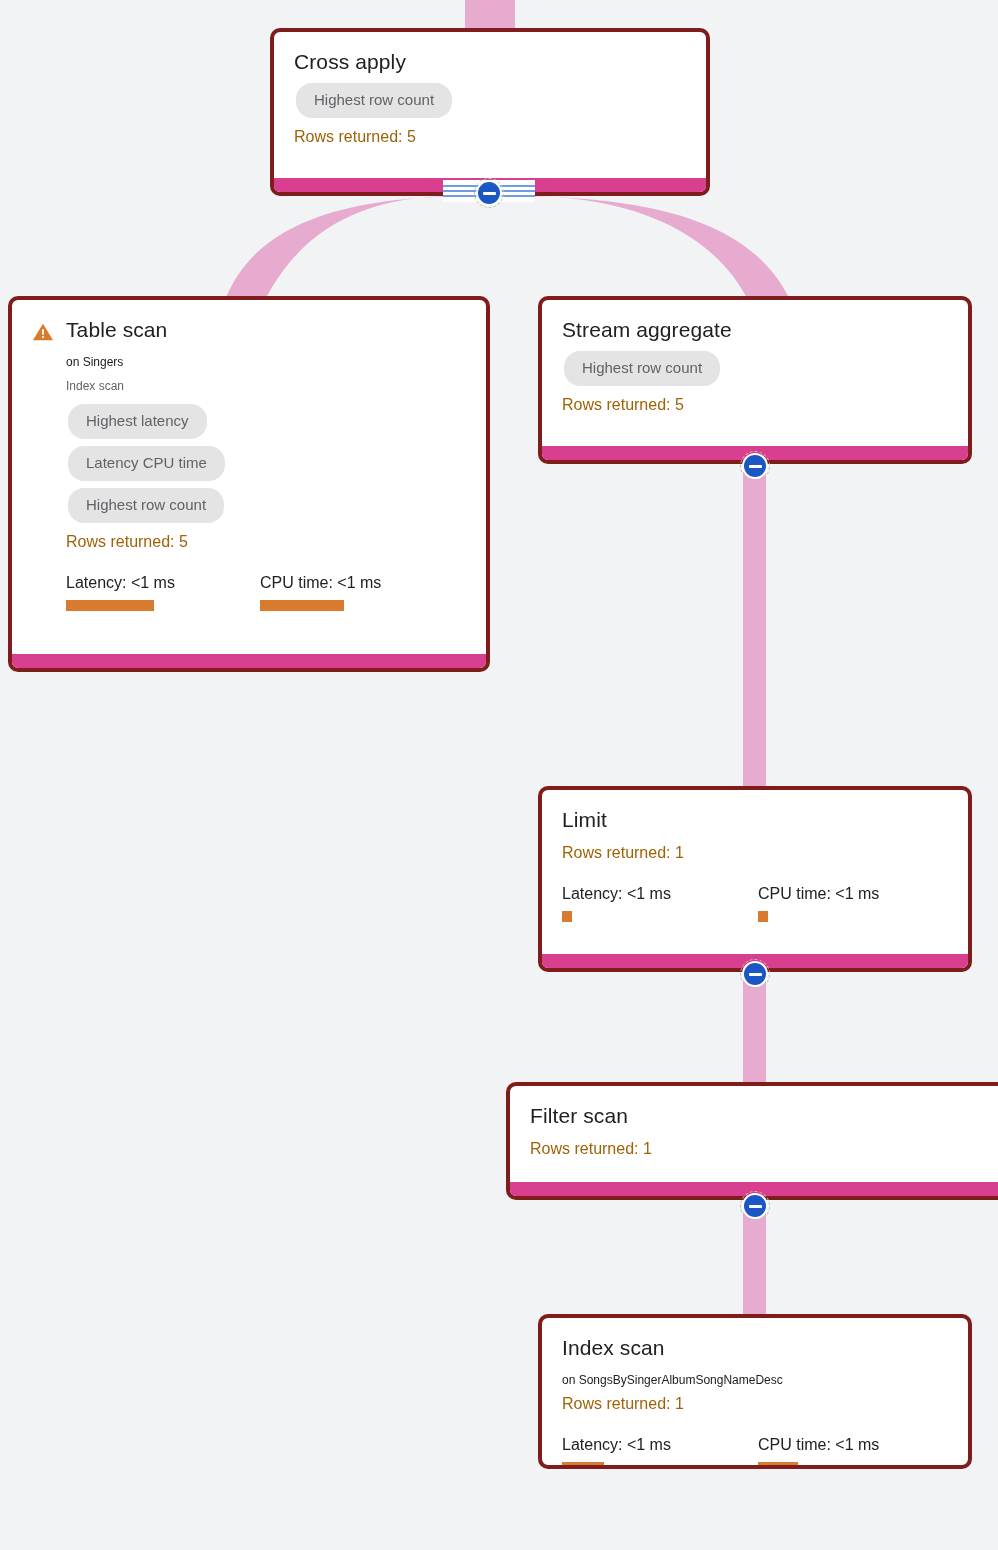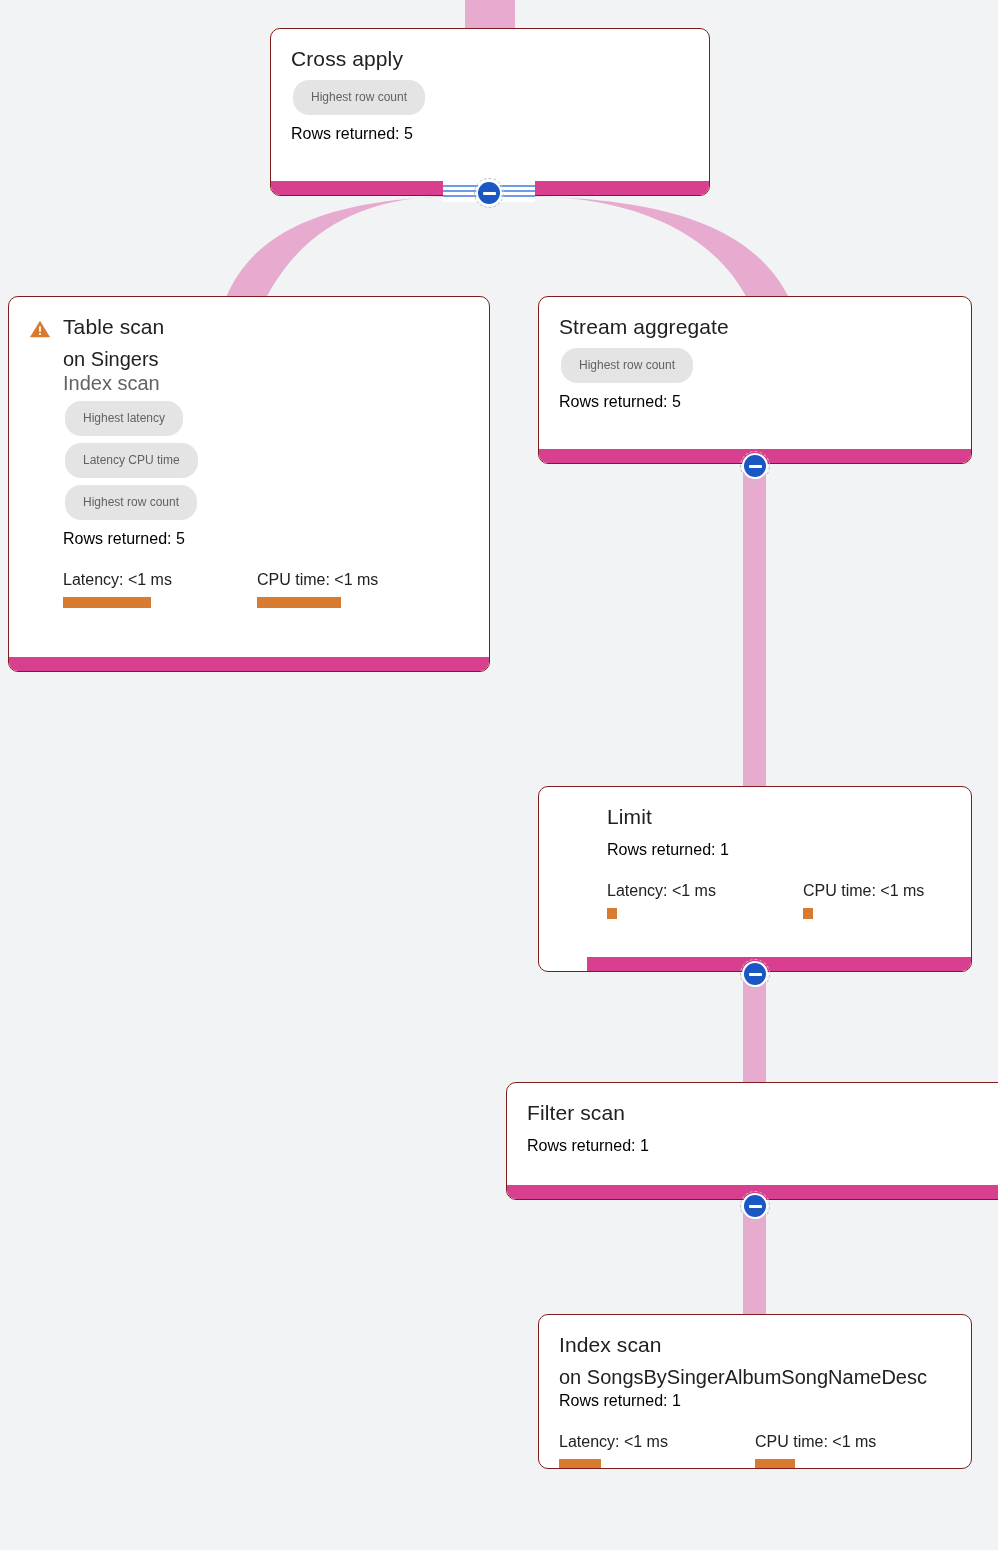--- a/index.html
+++ b/index.html
@@ -23,21 +23,21 @@
     left: 0;
     top: 0;
     width: 998px;
     height: 1550px;
     pointer-events: none;
   }
 
   .node {
     position: absolute;
     background: #ffffff;
-    border: 1px solid #7f1d1d;
+    border: 4px solid #7f1d1d;
     border-radius: 10px;
     box-sizing: border-box;
     overflow: hidden;
     display: flex;
     flex-direction: column;
   }
   .node-body {
     flex: 1 1 auto;
     padding: 16px 20px 10px 20px;
     box-sizing: border-box;
@@ -61,44 +61,44 @@
     margin-top: 5px;
   }
   .node-title {
     font-size: 21px;
     line-height: 28px;
     color: #202124;
     font-weight: 400;
     letter-spacing: 0.1px;
   }
   .node-sub {
-    font-size: 20px;
+    font-size: 12px;
     line-height: 22px;
     color: #202124;
     margin-top: 7px;
   }
   .node-sub.muted {
     color: #5f6368;
     margin-top: 2px;
   }
   .chip {
     display: inline-block;
     background: #e4e4e4;
     color: #5f6368;
-    font-size: 12px;
+    font-size: 15px;
     line-height: 20px;
     padding: 7px 18px 8px 18px;
     border-radius: 16px;
     margin: 7px 0 0 2px;
   }
   .chip-row { display: block; }
   .rows-line {
     font-size: 16px;
     line-height: 22px;
-    color: #000000;
+    color: #a16207;
     margin-top: 8px;
   }
   .metrics {
     display: flex;
     margin-top: 20px;
   }
   .metric {
     box-sizing: border-box;
   }
   .metric-label {
@@ -236,21 +236,21 @@
       </div>
       <div class="rows-line">Rows returned: 5</div>
     </div>
     <div class="node-footer"></div>
   </div>
 
   <div class="toggle" style="left:742px; top:453px;">
     <span class="minus"></span>
   </div>
 
-  <div class="node" style="left:538px; top:786px; width:434px; height:186px;padding-left:48px;">
+  <div class="node" style="left:538px; top:786px; width:434px; height:186px;">
     <div class="node-body">
       <div class="title-row">
         <div class="node-title">Limit</div>
       </div>
       <div class="rows-line">Rows returned: 1</div>
       <div class="metrics">
         <div class="metric" style="width:196px;">
           <div class="metric-label">Latency: &lt;1 ms</div>
           <div class="metric-bar" style="width:10px;"></div>
         </div>

